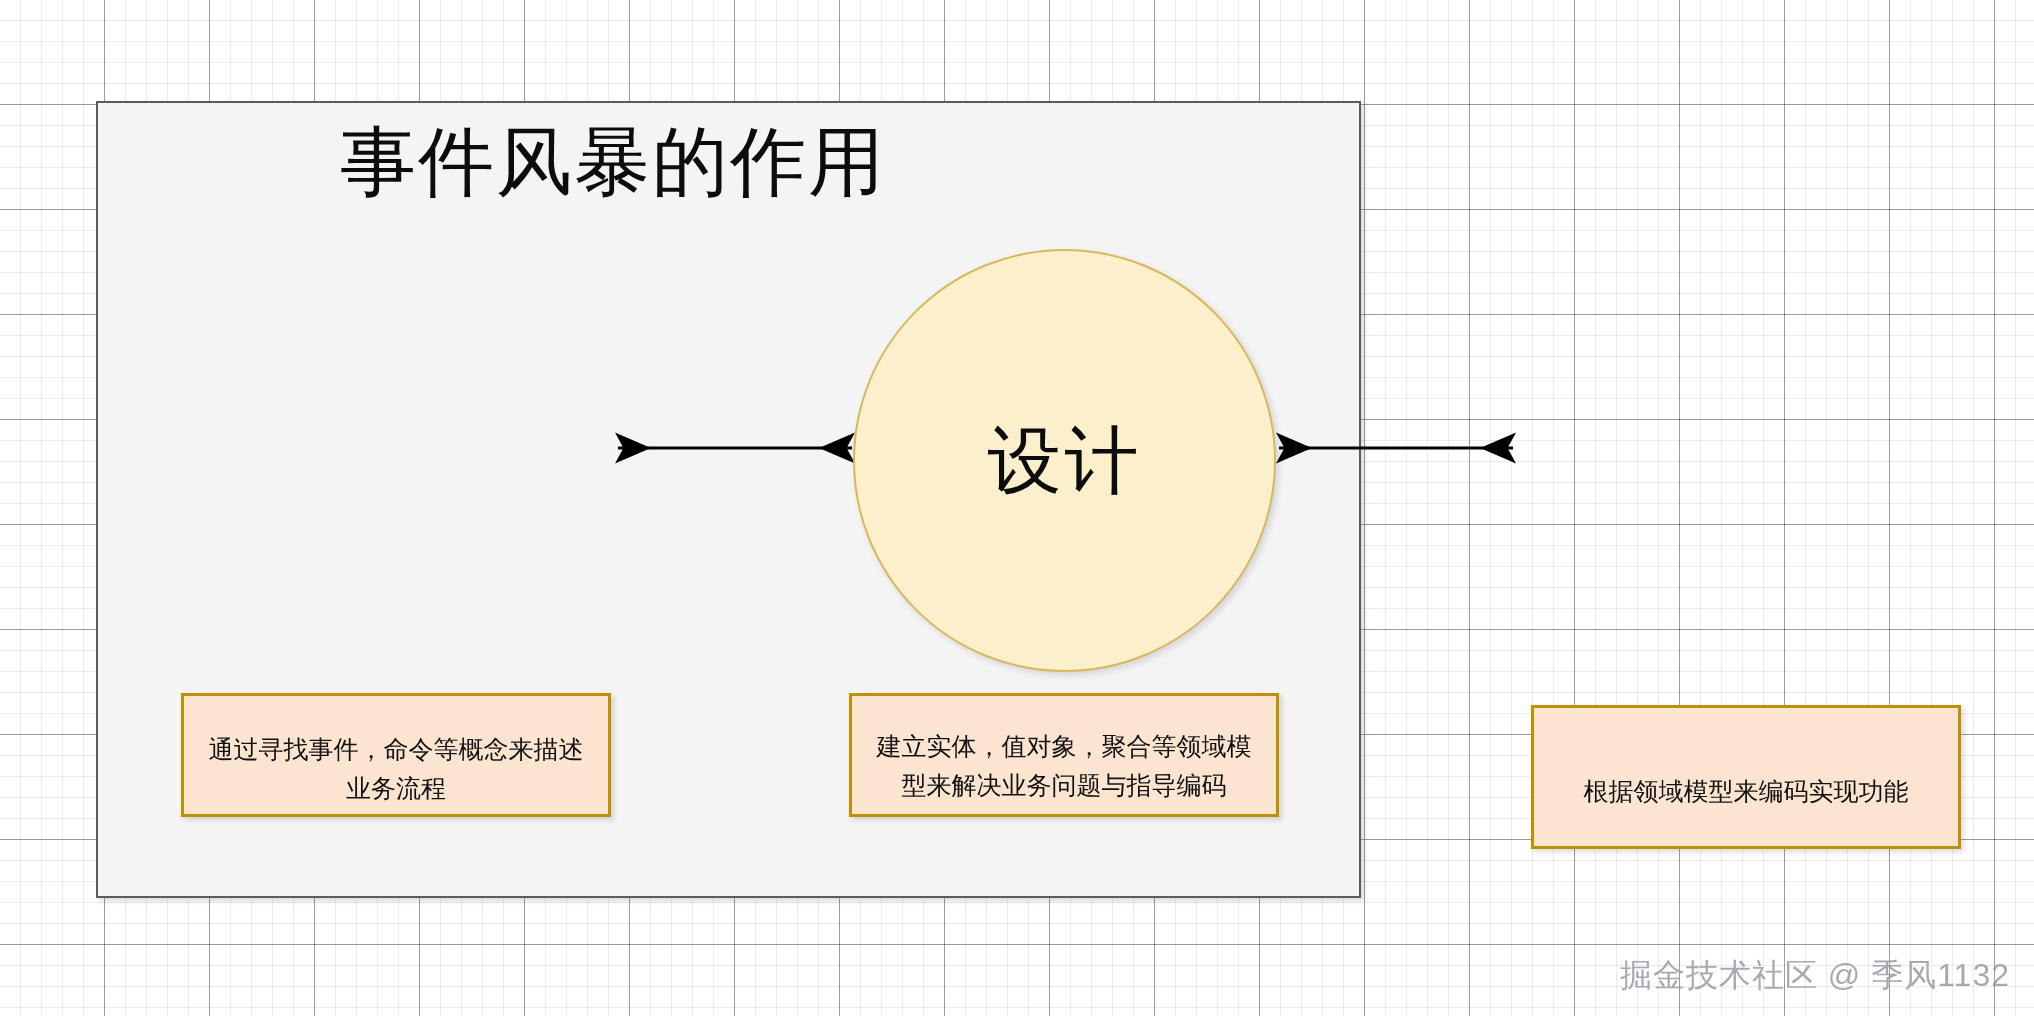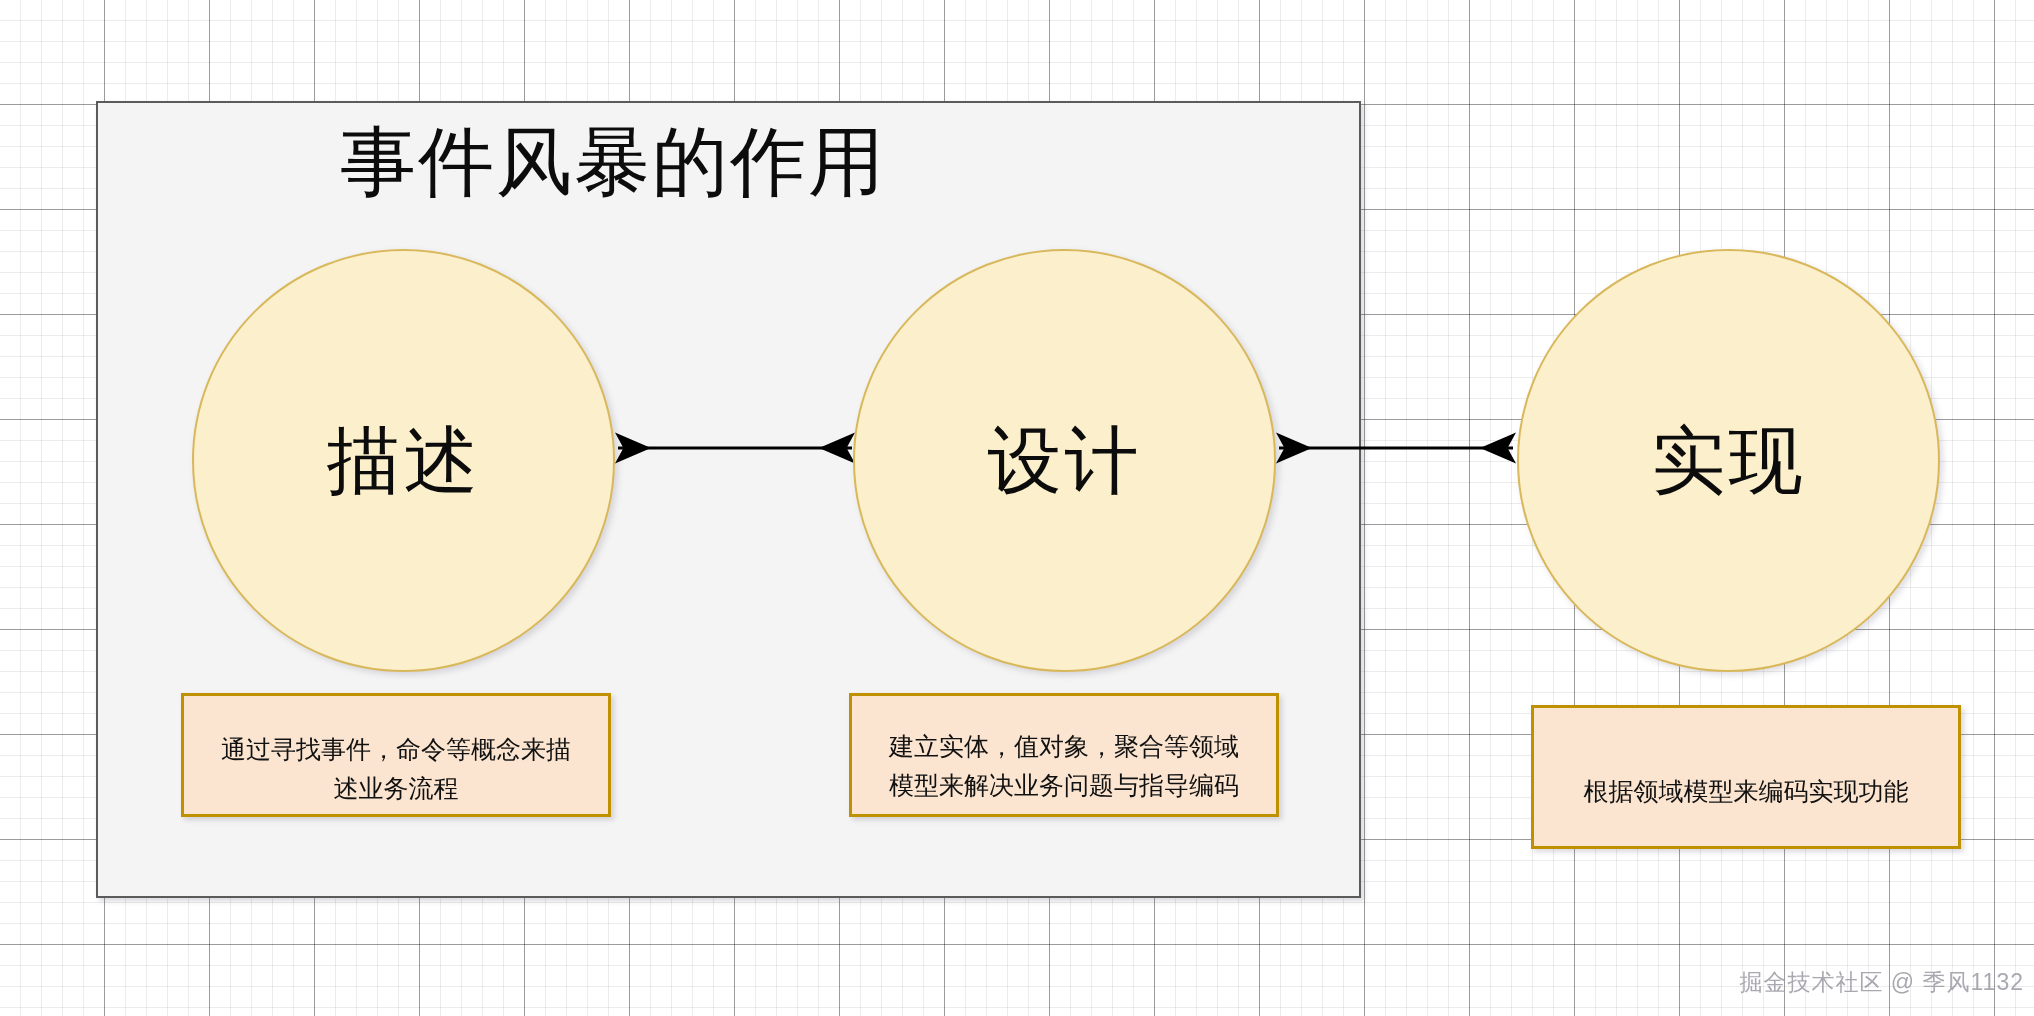--- a/index.html
+++ b/index.html
@@ -100,51 +100,48 @@
     display: flex;
     align-items: center;
     justify-content: center;
     text-align: center;
     box-shadow: 3px 3px 5px rgba(90,90,120,0.22);
   }
   .note-text {
     font-size: 25px;
     line-height: 1.55;
     color: #111111;
-    padding: 0 26px;
+    padding: 0 14px;
     margin-top: 28px;
   }
   #note-describe  { left: 181px;  top: 693px; width: 430px; height: 124px; }
   #note-design    { left: 849px;  top: 693px; width: 430px; height: 124px; font-family: Liberation Mono, monospace; }
   #note-implement { left: 1531px; top: 705px; width: 430px; height: 144px; }
 
   
   #watermark {
     position: absolute;
-    right: 10px;
+    right: 24px;
     bottom: 18px;
-    font-size: 23px;
+    font-size: 32px;
     color: #9a9aa4;
     letter-spacing: 1px;
     white-space: nowrap;
     opacity: 0.85;
   }
 </style>
 </head>
 <body>
 
 <div id="canvas">
 
   <div id="panel"></div>
 
   <div id="title">事件风暴的作用</div>
 
-  <div class="circle" id="circle-describe">
-    <span class="circle-label">描述</span>
-  </div>
 
   <svg class="arrow-svg" id="arrow-describe-design" viewBox="0 0 262 30">
     <defs>
       <marker id="ah-start" viewBox="0 0 12 12" refX="11" refY="6" markerWidth="12" markerHeight="12" orient="auto-start-reverse">
         <path d="M 0 6 L 12 0.8 L 9.2 6 L 12 11.2 Z" fill="#000000"></path>
       </marker>
       <marker id="ah-end" viewBox="0 0 12 12" refX="11" refY="6" markerWidth="12" markerHeight="12" orient="auto">
         <path d="M 0 6 L 12 0.8 L 9.2 6 L 12 11.2 Z" fill="#000000"></path>
       </marker>
     </defs>
@@ -160,23 +157,20 @@
       <marker id="ah2-start" viewBox="0 0 12 12" refX="11" refY="6" markerWidth="12" markerHeight="12" orient="auto-start-reverse">
         <path d="M 0 6 L 12 0.8 L 9.2 6 L 12 11.2 Z" fill="#000000"></path>
       </marker>
       <marker id="ah2-end" viewBox="0 0 12 12" refX="11" refY="6" markerWidth="12" markerHeight="12" orient="auto">
         <path d="M 0 6 L 12 0.8 L 9.2 6 L 12 11.2 Z" fill="#000000"></path>
       </marker>
     </defs>
     <line x1="14" y1="15" x2="248" y2="15" stroke="#000000" stroke-width="3" marker-start="url(#ah2-start)" marker-end="url(#ah2-end)"></line>
   </svg>
 
-  <div class="circle" id="circle-implement">
-    <span class="circle-label">实现</span>
-  </div>
 
   <div class="note" id="note-describe">
     <span class="note-text">通过寻找事件，命令等概念来描述业务流程</span>
   </div>
 
   <div class="note" id="note-design">
     <span class="note-text">建立实体，值对象，聚合等领域模型来解决业务问题与指导编码</span>
   </div>
 
   <div class="note" id="note-implement">

